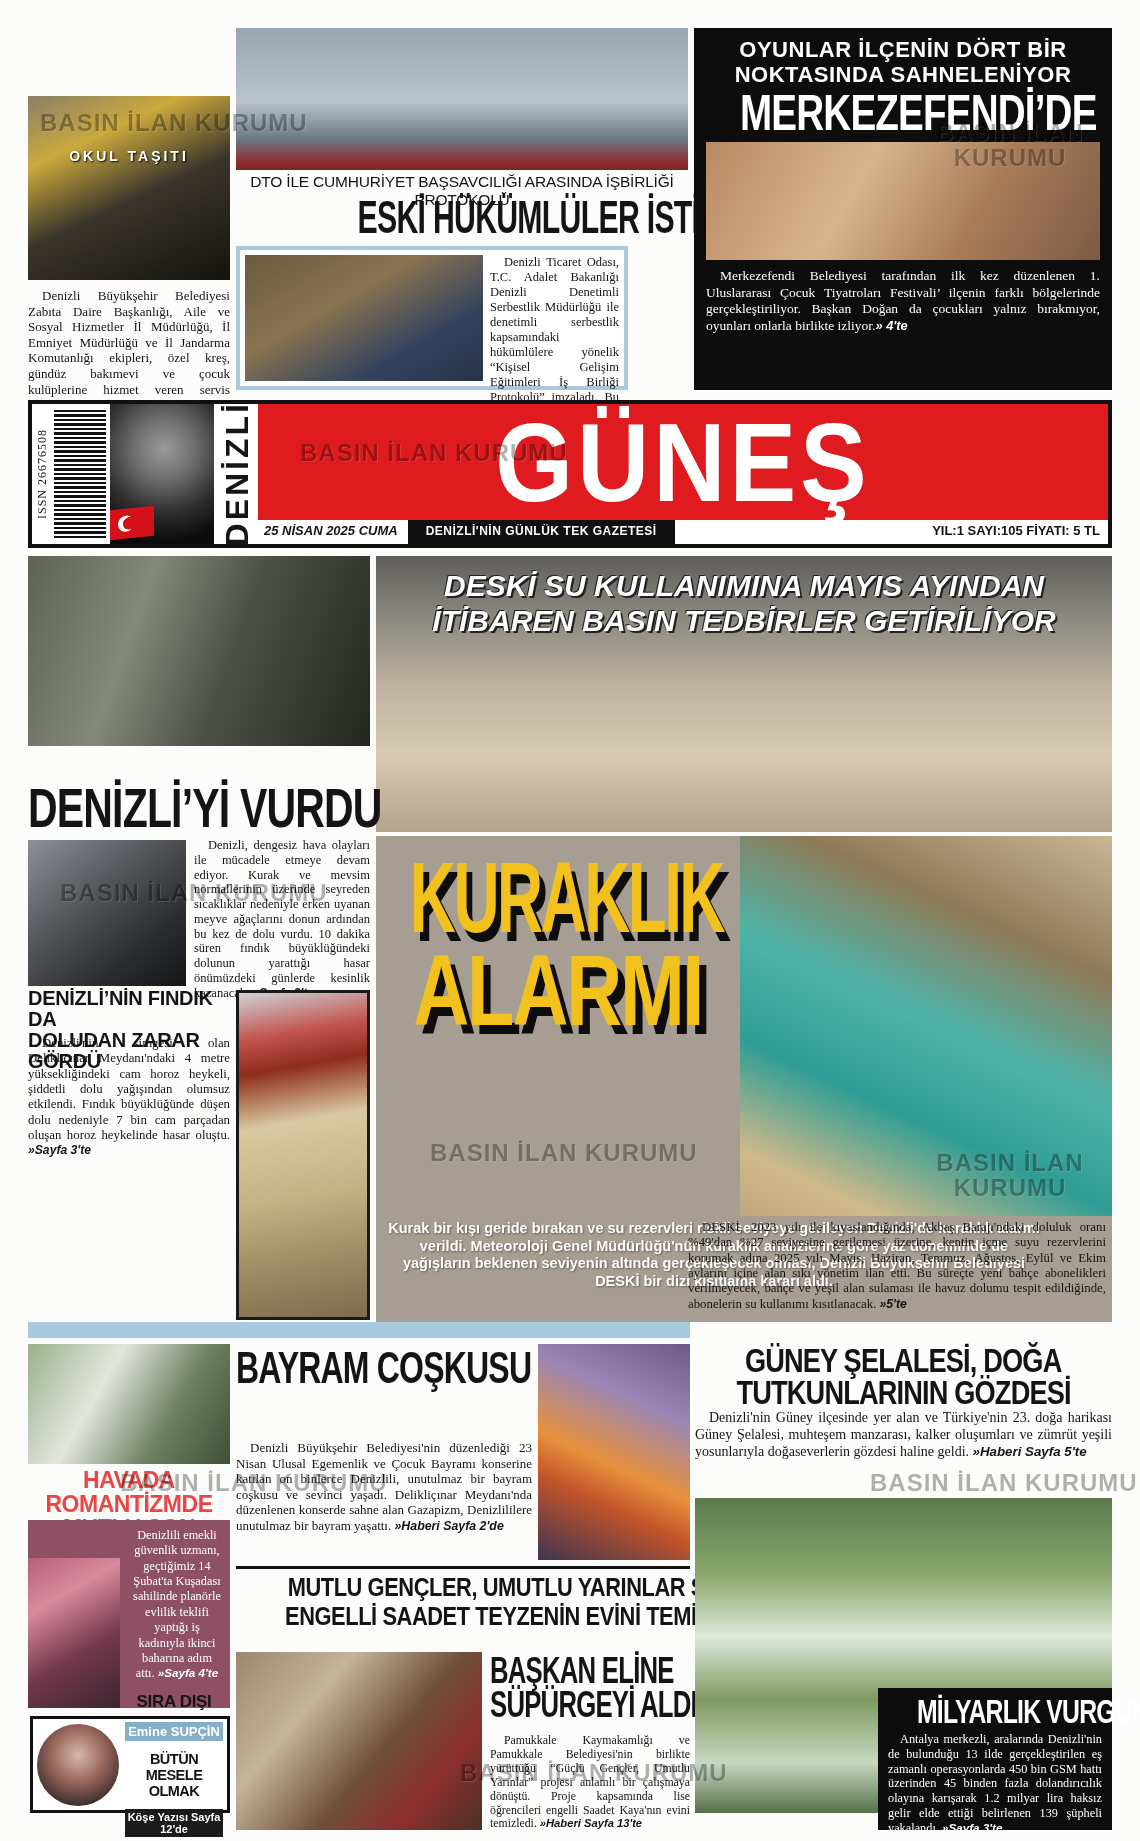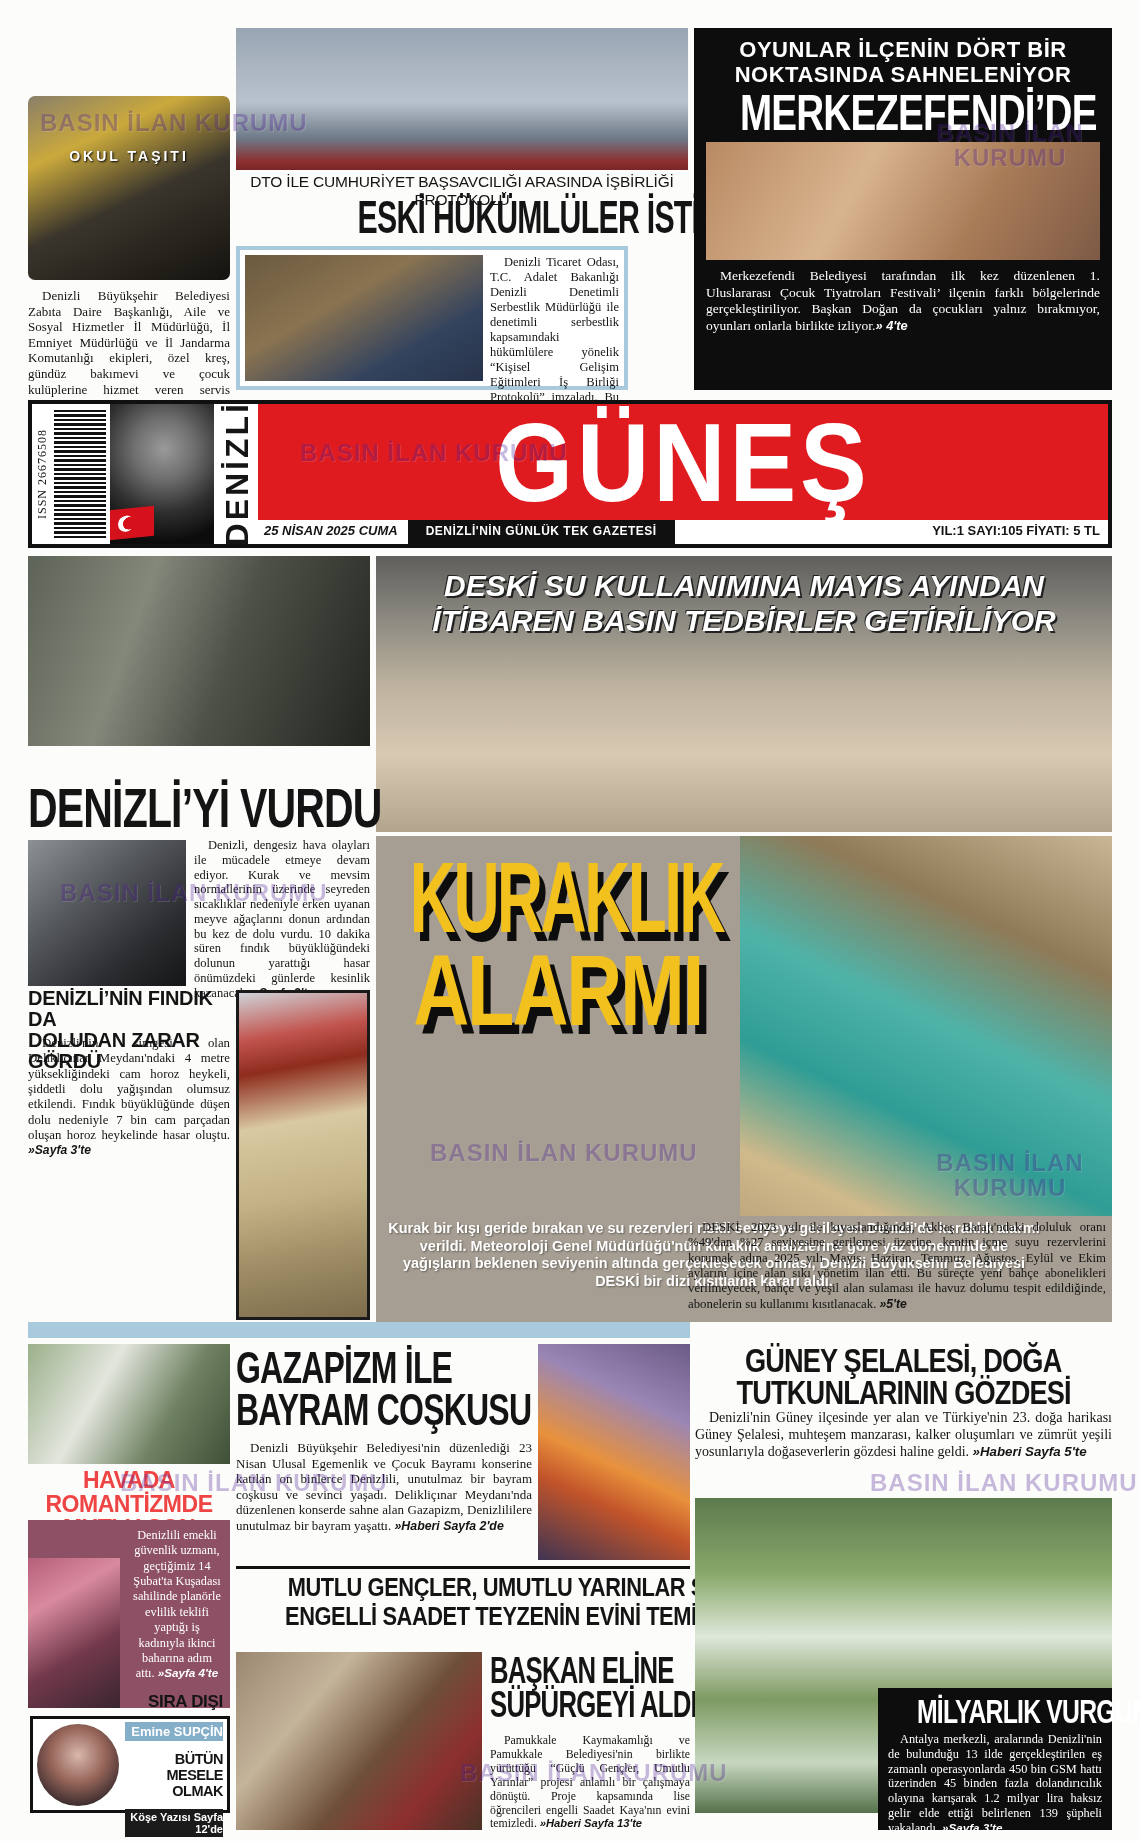--- a/index.html
+++ b/index.html
@@ -5,29 +5,29 @@
   * { margin:0; padding:0; box-sizing:border-box; }
   html,body { background:#e8e8e6; }
   .page { position:relative; width:1140px; height:1841px; background:#fcfcfa; margin:0 auto;
           font-family:"Liberation Sans", sans-serif; overflow:hidden; color:#141414; }
   .abs { position:absolute; }
   .photo { background-size:cover; position:absolute; }
   .serif { font-family:"Liberation Serif", serif; text-align:justify; line-height:1.2; }
   .serif p { text-indent:14px; }
   .ref { font-family:"Liberation Sans",sans-serif; font-weight:800; font-style:italic; font-size:0.95em; white-space:nowrap; }
   .cond { display:inline-block; white-space:nowrap; }
-  .wm { position:absolute; z-index:9; color:#4c1d95; opacity:.30; font-weight:800; font-size:24px;
+  .wm { position:absolute; z-index:9; color:#000000; opacity:.30; font-weight:800; font-size:24px;
         letter-spacing:1px; text-shadow:1px 1px 0 #ffffff66; pointer-events:none; line-height:1.05; text-align:center; }
 
   
   #tl-banner { left:28px; top:28px; width:202px; height:64px; background:#e01b1f; color:#fff;
                display:flex; flex-direction:column; justify-content:center; text-align:center;
                font-weight:800; font-size:20px; line-height:1.02; letter-spacing:-0.5px; }
   #tl-photo { left:28px; top:96px; width:202px; height:184px;
-              background:linear-gradient(155deg,#8a7f69 0%,#caa93c 26%,#3a352c 55%,#15130f 100%);border-radius:7px; }
+              background:linear-gradient(155deg,#8a7f69 0%,#caa93c 26%,#3a352c 55%,#15130f 100%); }
   #tl-photo .ptxt { position:absolute; top:52px; left:0; right:0; text-align:center; color:#fff;
               font-weight:800; font-size:14px; letter-spacing:3px; text-shadow:1px 1px 2px #000; }
   #tl-body { left:28px; top:288px; width:202px; height:102px; font-size:13px; }
 
   
   #tc-photo { left:236px; top:28px; width:452px; height:142px;
               background:linear-gradient(180deg,#98a5b2 0%,#b9c3cd 52%,#6d7987 78%,#8c2f2f 94%,#7a2626 100%); }
   #tc-kicker { left:236px; top:173px; width:452px; text-align:center; font-weight:400; font-size:15.5px; letter-spacing:-0.2px; }
   #tc-headline { left:236px; top:192px; width:452px; height:52px; text-align:center; font-weight:800; font-size:42px; }
   #tc-headline .cond { transform:scale(0.72,1.08); transform-origin:center top; letter-spacing:-1px; }
@@ -114,21 +114,21 @@
   #romantizm-box { left:28px; top:1520px; width:202px; height:188px; background:#8e5064; color:#fff; padding:8px 8px; }
   #paraglider-photo { position:absolute; left:0; bottom:0; width:92px; height:150px;
       background:linear-gradient(150deg,#b5607a 0%,#d98a9e 28%,#73394c 62%,#3a2530 100%); }
   #romantizm-box .txt { margin-left:96px; font-family:"Liberation Serif",serif; font-size:12.3px;
       line-height:1.25; text-align:center; }
 
   #kose-box { left:30px; top:1716px; width:200px; height:97px; border:3px solid #111; background:#fff;
       display:flex; align-items:center; gap:6px; padding:4px; }
   #kose-avatar { width:82px; height:82px; border-radius:50%; flex:none;
       background:radial-gradient(circle at 50% 38%,#d8b7ab 0%,#97655a 42%,#3c2d2e 78%); }
-  #kose-right { flex:1; text-align:right; display:flex; flex-direction:column; gap:10px; }
+  #kose-right { flex:1; text-align:center; display:flex; flex-direction:column; gap:10px; }
   #kose-right .sec { font-weight:800; font-size:17px; letter-spacing:-0.3px; }
   #kose-right .name { background:#85aec9; color:#fff; font-weight:700; font-size:13px; padding:2px 0; }
   #kose-right .title { font-weight:800; font-size:14.5px; letter-spacing:-0.5px; }
   #kose-right .foot { background:#1b1b1b; color:#fff; font-weight:700; font-size:11px; padding:2px 0; }
 
   #gaza-head { left:236px; top:1344px; width:296px; font-weight:800; font-size:40px; line-height:1.05; }
   #gaza-head .cond { transform:scale(0.80,1.1); transform-origin:left top; letter-spacing:-1px; }
   #gaza-body { left:236px; top:1440px; width:296px; font-size:13px; }
   #concert-photo { left:538px; top:1344px; width:152px; height:216px;
       background:linear-gradient(205deg,#6c5a86 0%,#9a86b5 28%,#e8913c 55%,#c2542a 70%,#3f3452 100%); }
@@ -279,21 +279,20 @@
     <div id="kose-avatar"></div>
     <div id="kose-right">
       <div class="sec">SIRA DIŞI</div>
       <div class="name">Emine SUPÇİN</div>
       <div class="title">BÜTÜN MESELE OLMAK</div>
       <div class="foot">Köşe Yazısı Sayfa 12'de</div>
     </div>
   </div>
 
   <div class="abs" id="gaza-head">
-    <div><span class="cond">GAZAPİZM İLE</span></div>
     <div><span class="cond">BAYRAM COŞKUSU</span></div>
   </div>
   <div class="abs serif" id="gaza-body">
     <p><span>Denizli Büyükşehir Belediyesi'nin düzenlediği 23 Nisan Ulusal Egemenlik ve Çocuk Bayramı konserine katılan on binlerce Denizlili, unutulmaz bir bayram coşkusu ve sevinci yaşadı. Delikliçınar Meydanı'nda düzenlenen konserde sahne alan Gazapizm, Denizlililere unutulmaz bir bayram yaşattı. </span><span class="ref">»Haberi Sayfa 2'de</span></p>
   </div>
   <div class="photo" id="concert-photo"></div>
 
   <div class="abs" id="mutlu-kicker">
     <div><span class="cond">MUTLU GENÇLER, UMUTLU YARINLAR SLOGANIYLA</span></div>
     <div><span class="cond">ENGELLİ SAADET TEYZENİN EVİNİ TEMİZLEDİLER</span></div>

